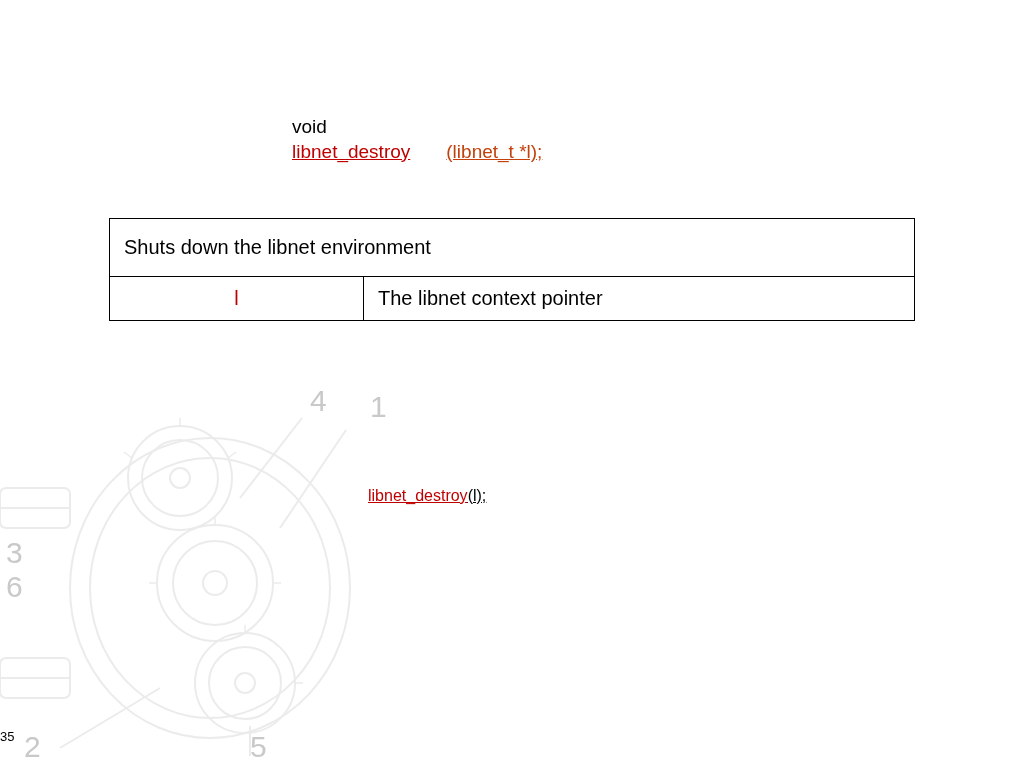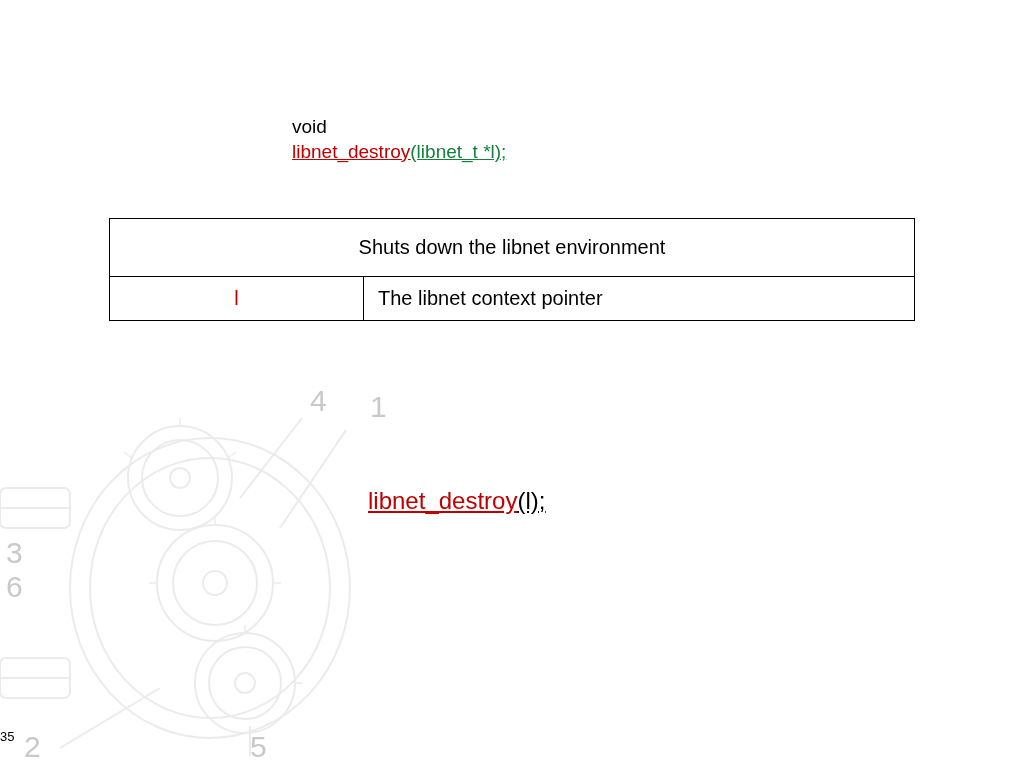--- a/index.html
+++ b/index.html
@@ -31,52 +31,51 @@
   .signature-block {
     position: absolute;
     top: 115px;
     left: 292px;
     font-size: 19px;
     line-height: 1.3;
     color: #000;
   }
   .signature-block .void-kw { color: #000; }
   .signature-block .fn-name { color: #c00000; text-decoration: underline; }
-  .signature-block .params { color: #15803d; text-decoration: underline; }
+  .signature-block .params { color: #c2410c; text-decoration: underline; margin-left: 36px; }
   .desc-table {
     position: absolute;
     top: 218px;
     left: 109px;
     width: 806px;
     border-collapse: collapse;
   }
   .desc-table td {
     border: 1.5px solid #000;
     padding: 10px 14px;
     font-size: 20px;
     color: #000;
     vertical-align: middle;
   }
   .desc-table .row-header td {
-    text-align: center;
     height: 58px;
   }
   .desc-table .row-param td {
     height: 44px;
   }
   .desc-table .param-name {
     width: 254px;
     text-align: center;
     color: #c00000;
   }
   .call-example {
     position: absolute;
     top: 487px;
     left: 368px;
-    font-size: 24px;
+    font-size: 16px;
     color: #000;
     text-decoration: underline;
   }
   .call-example .fn-name { color: #c00000; text-decoration: underline; }
   .call-example .paren { color: #000; text-decoration: underline; }
   .page-num {
     position: absolute;
     bottom: 24px;
     left: 0;
     width: 100%;

